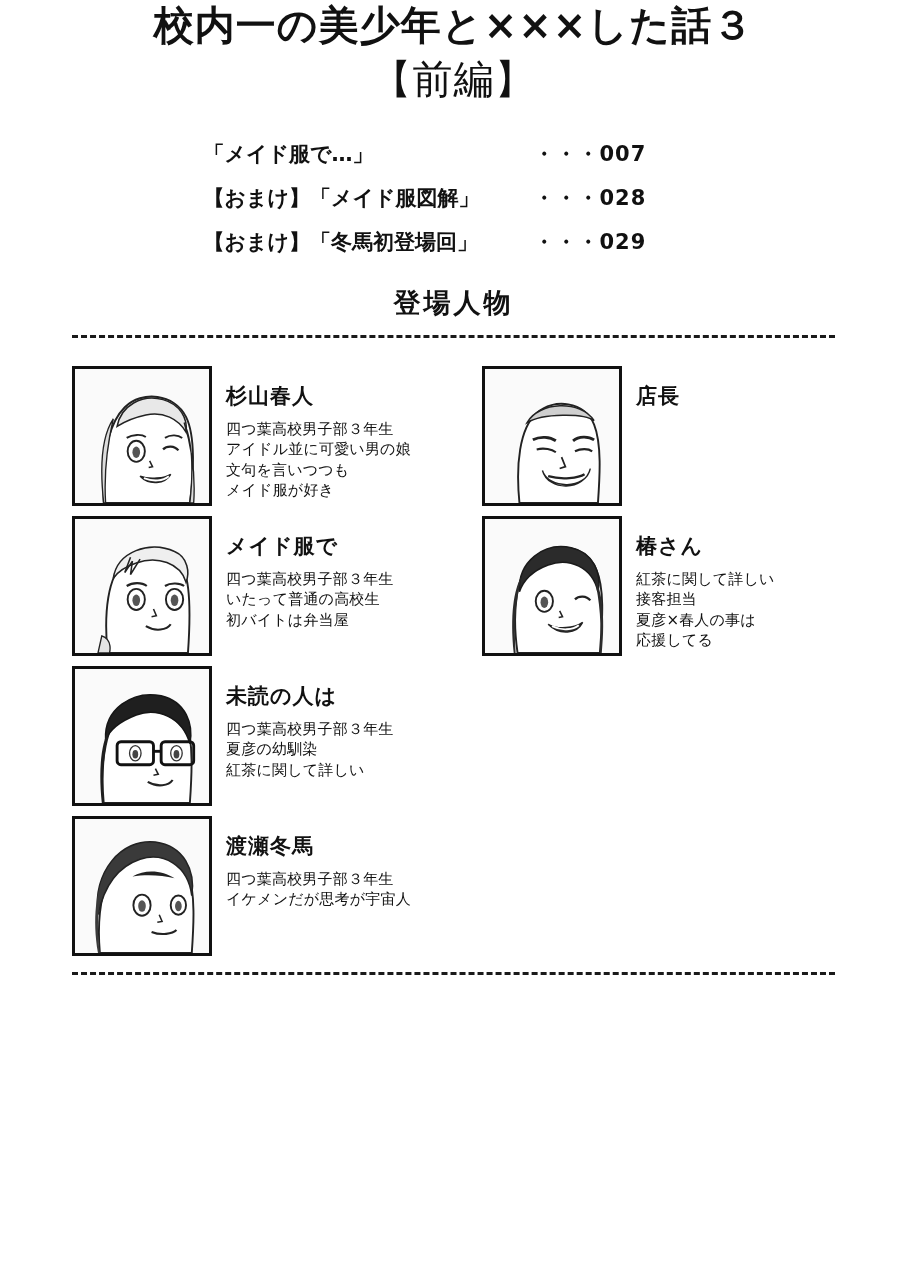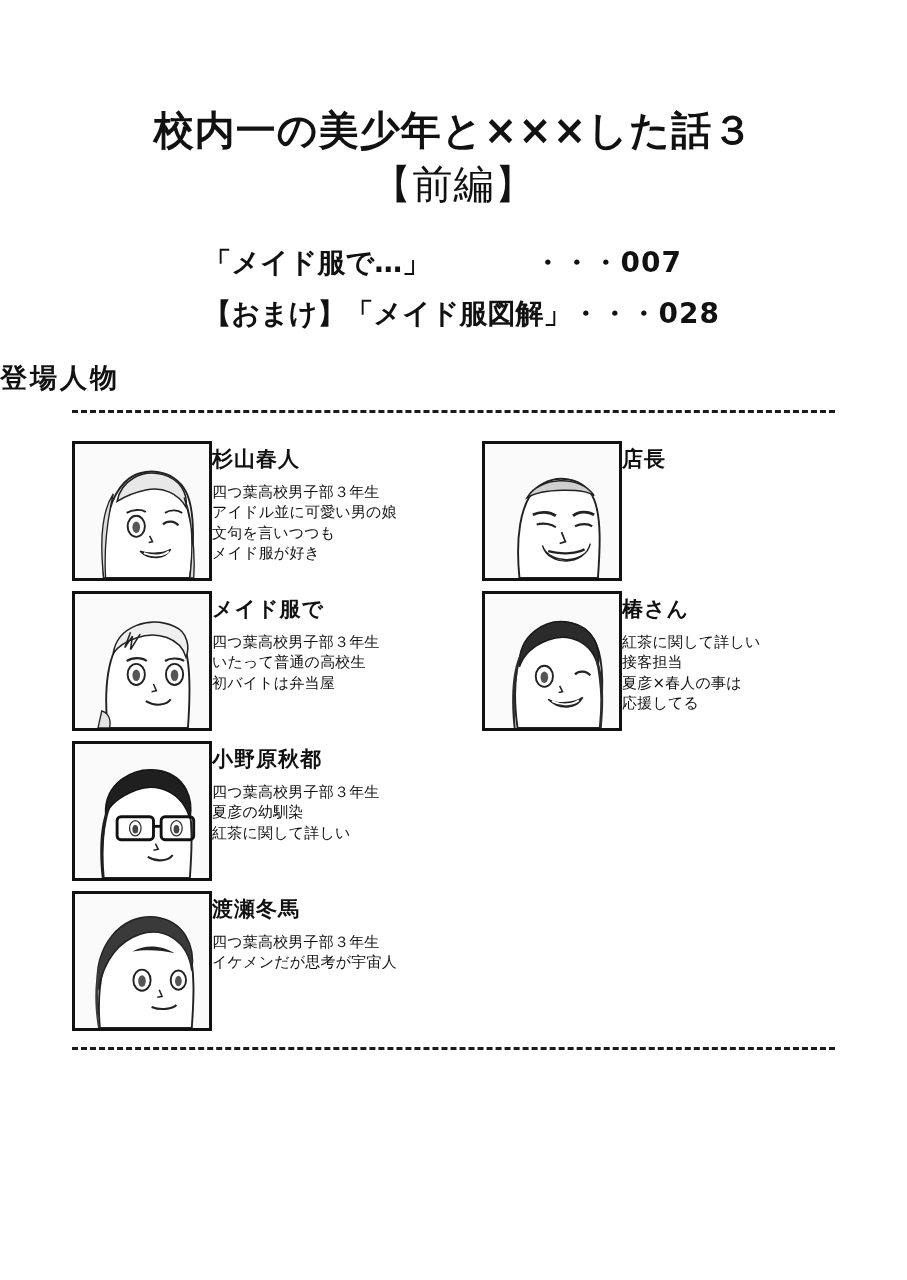--- a/index.html
+++ b/index.html
@@ -18,22 +18,20 @@
   .page {
     position: relative;
     width: 907px;
     height: 1280px;
     box-sizing: border-box;
   }
 
   
   .title-block {
     text-align: center;
-    padding-top: 92px;
-    margin-top: 13px;
   }
   .title-line1 {
     font-size: 40px;
     font-weight: bold;
     letter-spacing: 1px;
     line-height: 1.25;
   }
   .title-line2 {
     font-size: 40px;
     font-weight: normal;
@@ -43,37 +41,37 @@
   }
 
   
   .toc {
     margin: 40px auto 0 auto;
     width: 500px;
   }
   .toc-row {
     display: flex;
     align-items: baseline;
-    font-size: 28px;
+    font-size: 21px;
     line-height: 1.0;
     margin-bottom: 23px;
     font-weight: bold;
   }
   .toc-label {
     flex: 0 0 330px;
     white-space: nowrap;
   }
   .toc-page {
     flex: 0 0 auto;
     letter-spacing: 1px;
   }
 
   
   .chars-heading {
-    text-align: left;
+    text-align: center;
     font-size: 27px;
     font-weight: bold;
     margin-top: 32px;
     letter-spacing: 3px;
   }
   .dash-rule {
     margin: 14px 72px 0 72px;
     border-top: 3px dashed #1a1a1a;
     height: 0;
   }
@@ -104,21 +102,23 @@
     height: 140px;
     border: 3px solid #111;
     box-sizing: border-box;
     flex: 0 0 auto;
     position: relative;
     overflow: hidden;
     background: #f2f2f2;
   }
 
   .char-info {
+    padding-left: 14px;
     padding-top: 4px;
+    margin-top: 12px;
   }
   .char-name {
     font-size: 21px;
     font-weight: bold;
     letter-spacing: 1px;
     margin-bottom: 9px;
     white-space: nowrap;
   }
   .char-desc {
     font-size: 15px;
@@ -151,20 +151,24 @@
   </div>
 
   <div class="toc">
     <div class="toc-row">
       <span class="toc-label">「メイド服で…」</span>
       <span class="toc-page">・・・007</span>
     </div>
     <div class="toc-row">
       <span class="toc-label">【おまけ】「メイド服図解」</span>
       <span class="toc-page">・・・028</span>
+    </div>
+    <div class="toc-row">
+      <span class="toc-label">【おまけ】「冬馬初登場回」</span>
+      <span class="toc-page">・・・029</span>
     </div>
   </div>
 
   <div class="chars-heading">登場人物</div>
   <div class="dash-rule"></div>
 
   <div class="chars">
 
     <div class="char-row">
       <div class="char left">
@@ -281,21 +285,21 @@
             <path d="M82 86 L90 86" stroke="#111" stroke-width="3"></path>
             <ellipse cx="63" cy="88" rx="6" ry="8" fill="#fff" stroke="#333" stroke-width="1.4"></ellipse>
             <ellipse cx="63" cy="89" rx="3" ry="4.5" fill="#444"></ellipse>
             <ellipse cx="106" cy="88" rx="6" ry="8" fill="#fff" stroke="#333" stroke-width="1.4"></ellipse>
             <ellipse cx="106" cy="89" rx="3" ry="4.5" fill="#444"></ellipse>
             <path d="M84 104 l3 6 -5 1" fill="none" stroke="#222" stroke-width="1.6"></path>
             <path d="M76 118 C86 124 98 122 102 116" fill="none" stroke="#222" stroke-width="2.2"></path>
           </svg>
         </div>
         <div class="char-info">
-          <div class="char-name">小野原秋都</div>
+          <div class="char-name">未読の人は</div>
           <div class="char-desc">四つ葉高校男子部３年生
 夏彦の幼馴染
 紅茶に関して詳しい</div>
         </div>
       </div>
       <div class="char right"></div>
     </div>
 
     <div class="char-row">
       <div class="char left">

